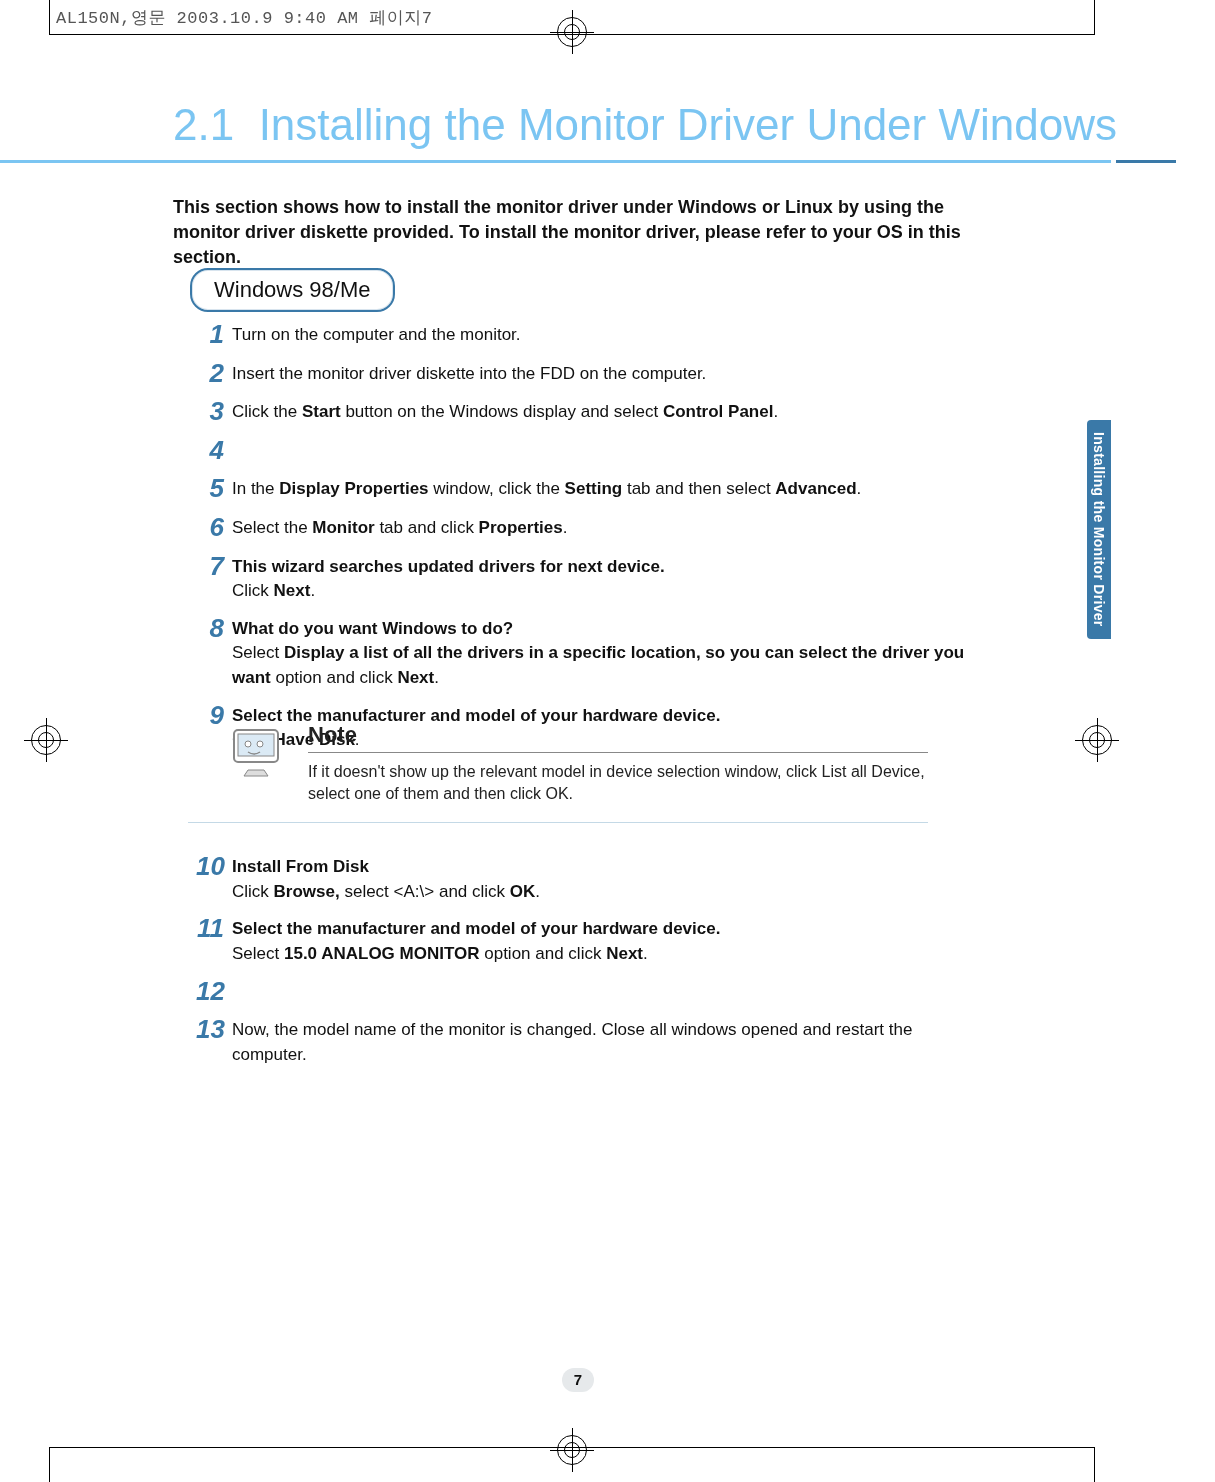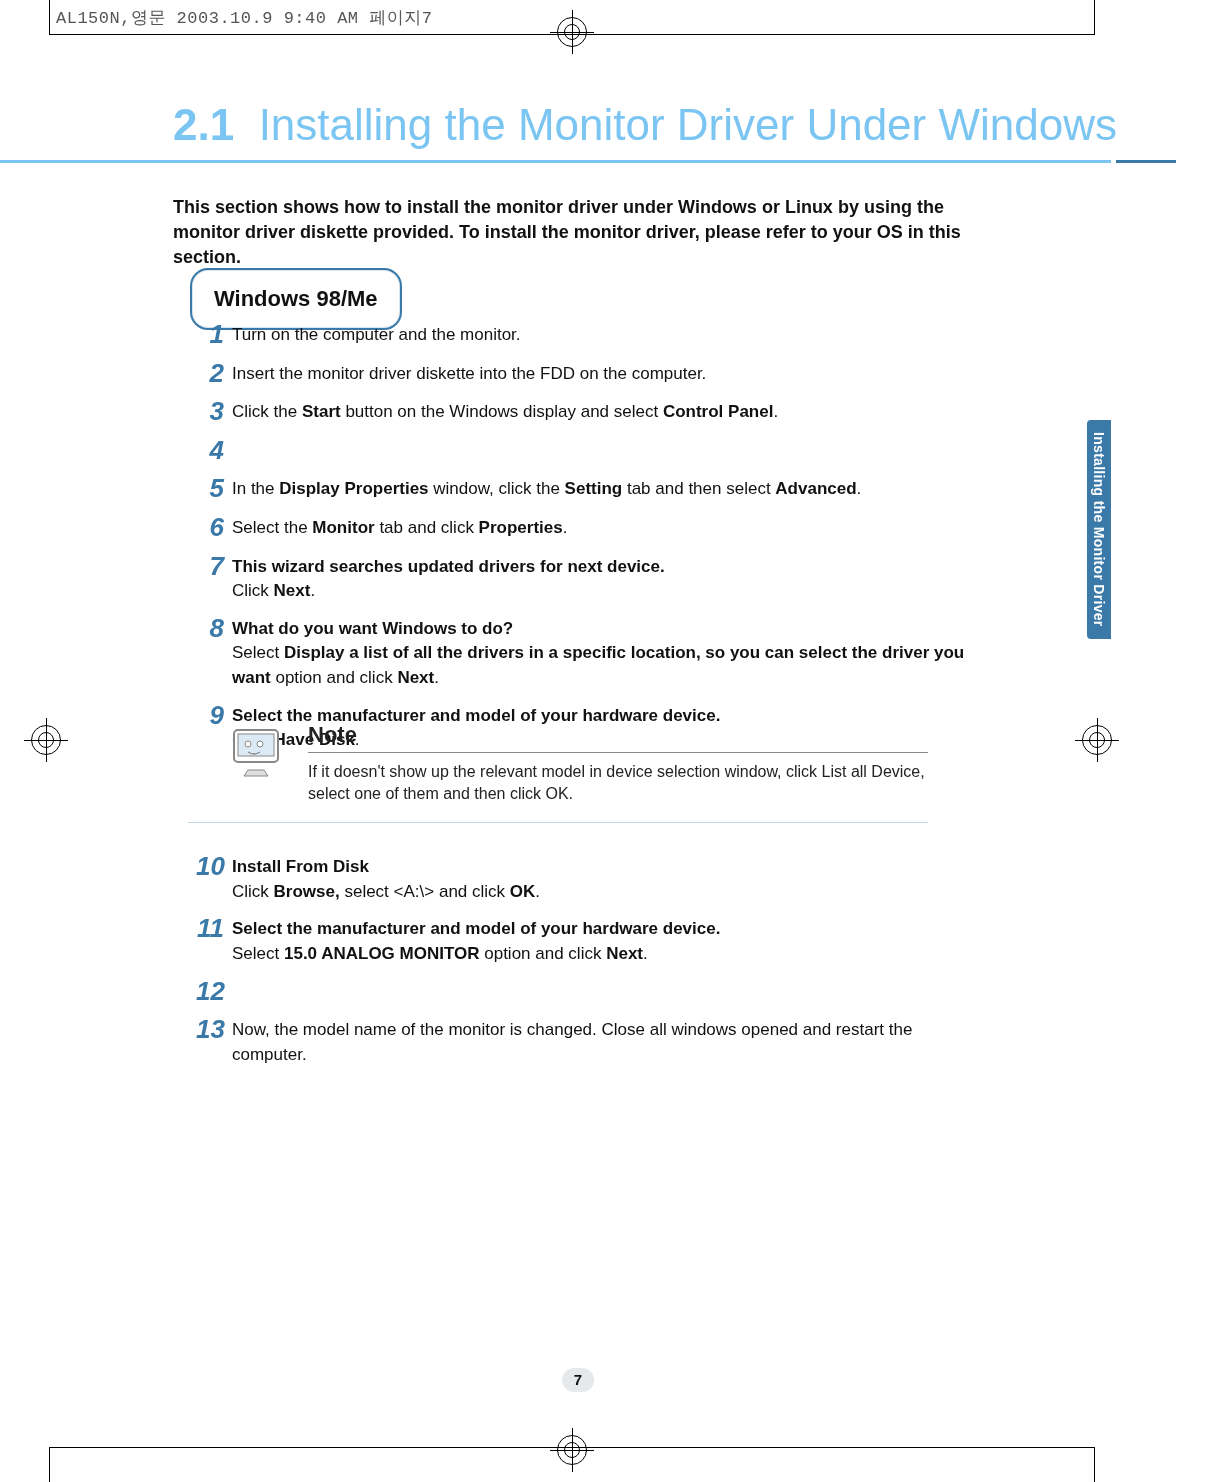--- a/index.html
+++ b/index.html
@@ -47,32 +47,32 @@
     width: 100%;
     text-align: left;
     padding-left: 173px;
   }
   .page-title .t {
     font-size: 44px;
     font-weight: 400;
     color: #7bc5f2;
   }
   .page-title .num {
-    font-weight: 700;
+    font-weight: 400;
     margin-top: 44px;
   }
   .title-underline { position: absolute; top: 160px; left: 0; right: 104px; height: 3px; background: #7bc5f2; }
   .title-underline::after { content:""; position:absolute; right:-65px; width:60px; height:3px; background:#3a79a8; top:0; }
 
   .intro-text { position:absolute; top:195px; left:173px; width:810px; font-size:18px; font-weight:700; line-height:1.4; color:#111; }
 
   .section-tag {
     position:absolute; top:268px; left:190px;
     border:2px solid #3a79a8; border-radius:18px;
-    padding:16px 22px; font-size:22px; font-weight:700; color:#111;
+    padding:7px 22px; font-size:22px; font-weight:400; color:#111;
     box-shadow: 0 0 0 1px rgba(58,121,168,.2) inset;
   }
 
   .steps { position:absolute; top:320px; left:196px; width:775px; }
   .step { display:flex; align-items:flex-start; margin-bottom: 10px; }
   .step-num { color:#3a79a8; font-size:26px; font-weight:700; font-style:italic; width:36px; flex-shrink:0; text-align:right; padding-right:8px; line-height:1.1; }
   .step-body { font-size:17px; line-height:1.45; color:#111; padding-top:3px; }
 
   .note-box { position:absolute; top:722px; left:228px; width:700px; }
   .note-icon { position:absolute; left:0; top:2px; width:64px; height:56px; }

